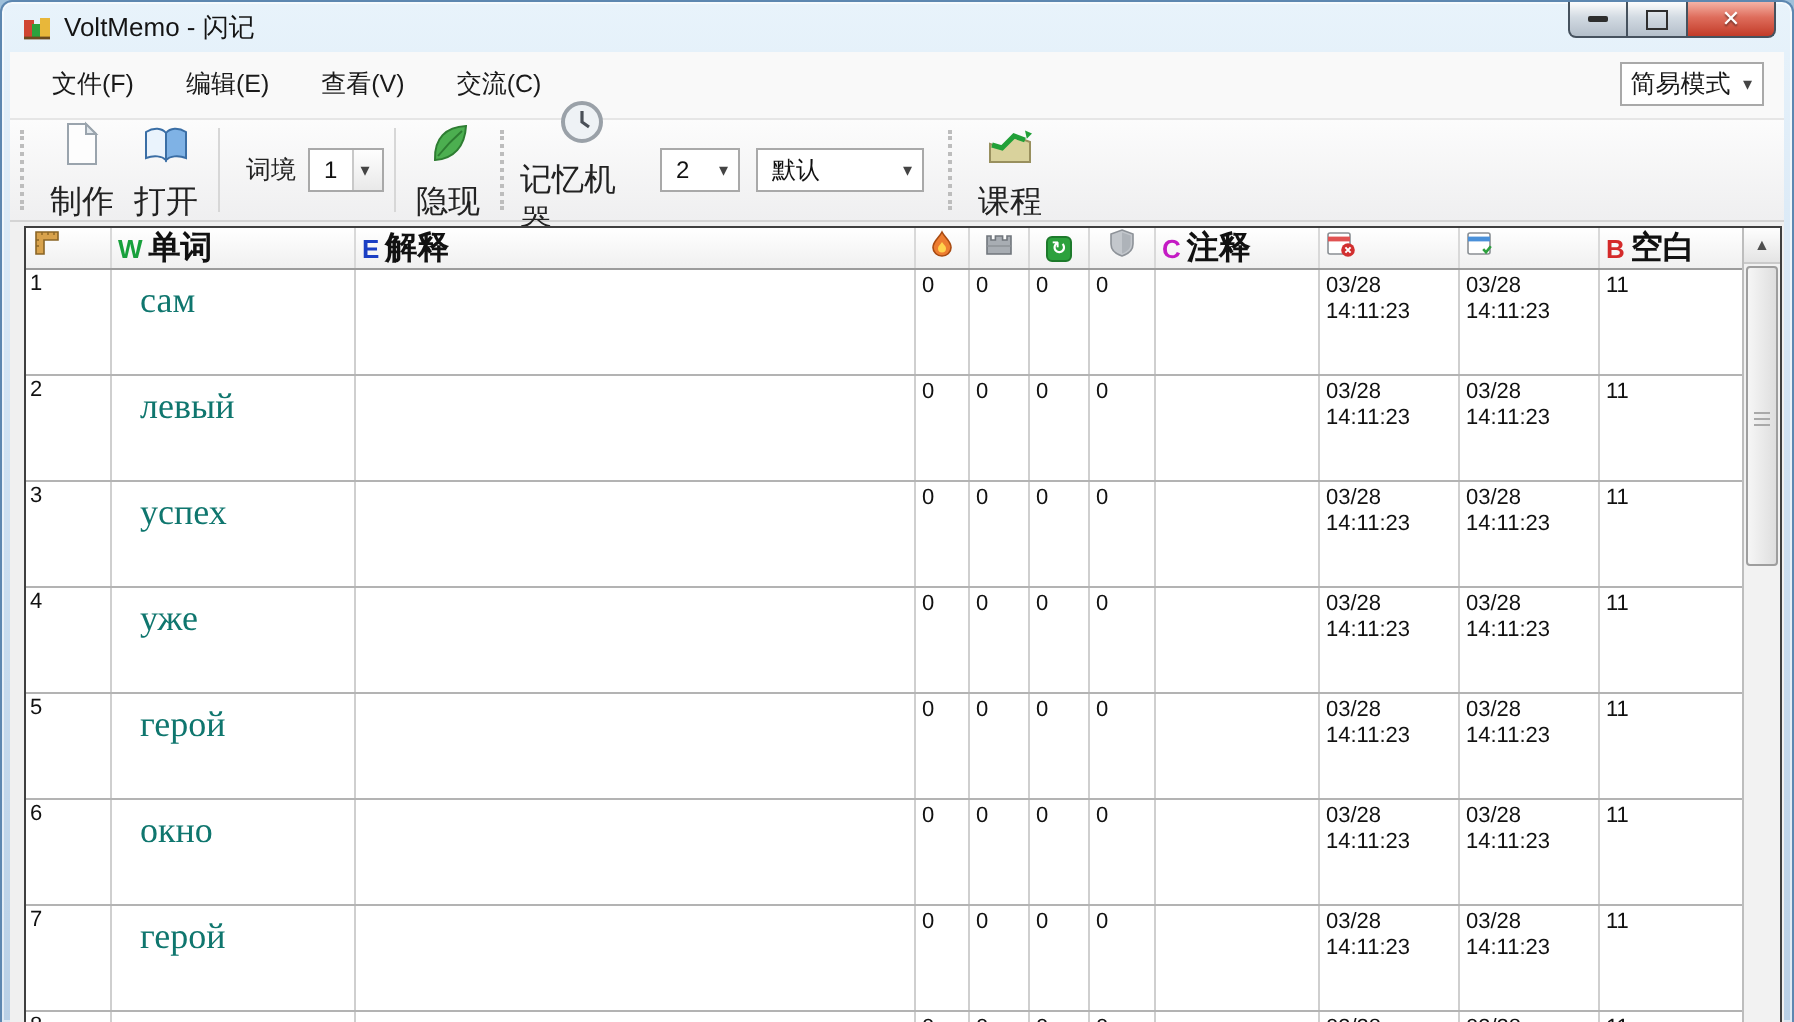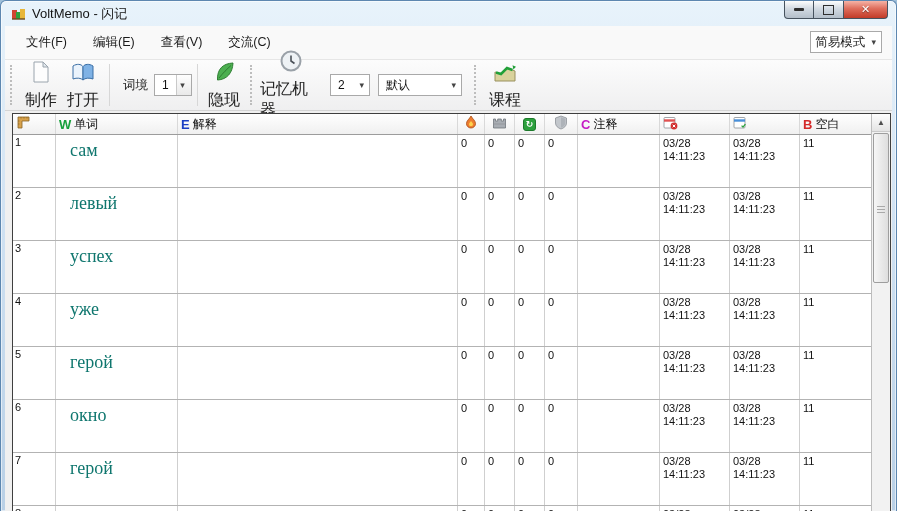--- a/index.html
+++ b/index.html
@@ -48,21 +48,21 @@
   .combo .val{flex:1;font-size:12px;padding-left:7px;color:#111;}
   .combo.w2{width:40px;}
   .combo.wdef{width:84px;font-family:Liberation Serif, serif;}
   
   .tablewrap{position:absolute;left:7px;top:87px;width:879px;bottom:-2px;border:1px solid #3f3f3f;
     background:#fff;box-sizing:border-box;overflow:hidden;}
   .thead{display:flex;height:21px;background:linear-gradient(#ffffff,#f0f0f0);border-bottom:1px solid #9c9c9c;
     box-sizing:border-box;margin-right:19px;}
   .hc{display:flex;align-items:center;gap:3px;padding-left:3px;border-right:1px solid #d9d9d9;box-sizing:border-box;overflow:hidden;}
   .hc.center{justify-content:center;padding-left:0;}
-  .hlabel{font-size:12px;color:#111;}
+  .hlabel{font-size:16px;color:#111;font-weight:bold;}
   .licon{font-weight:bold;font-size:13px;line-height:1;}
   .licon.w{color:#18a03c;}
   .licon.e{color:#1b3fc4;}
   .licon.c{color:#c41bc4;}
   .licon.b{color:#d42a2a;}
   .syncbox{width:13px;height:13px;border-radius:3px;background:#2ca13d;border:1px solid #1d7a2b;
     color:#fff;font-size:9px;font-weight:bold;display:flex;align-items:center;justify-content:center;box-sizing:border-box;}
   .tbody{margin-right:19px;}
   .trow{display:flex;height:53px;border-bottom:1px solid #b3b3b3;box-sizing:border-box;background:#fff;}
   .cell{border-right:1px solid #cfcfcf;box-sizing:border-box;overflow:hidden;}

